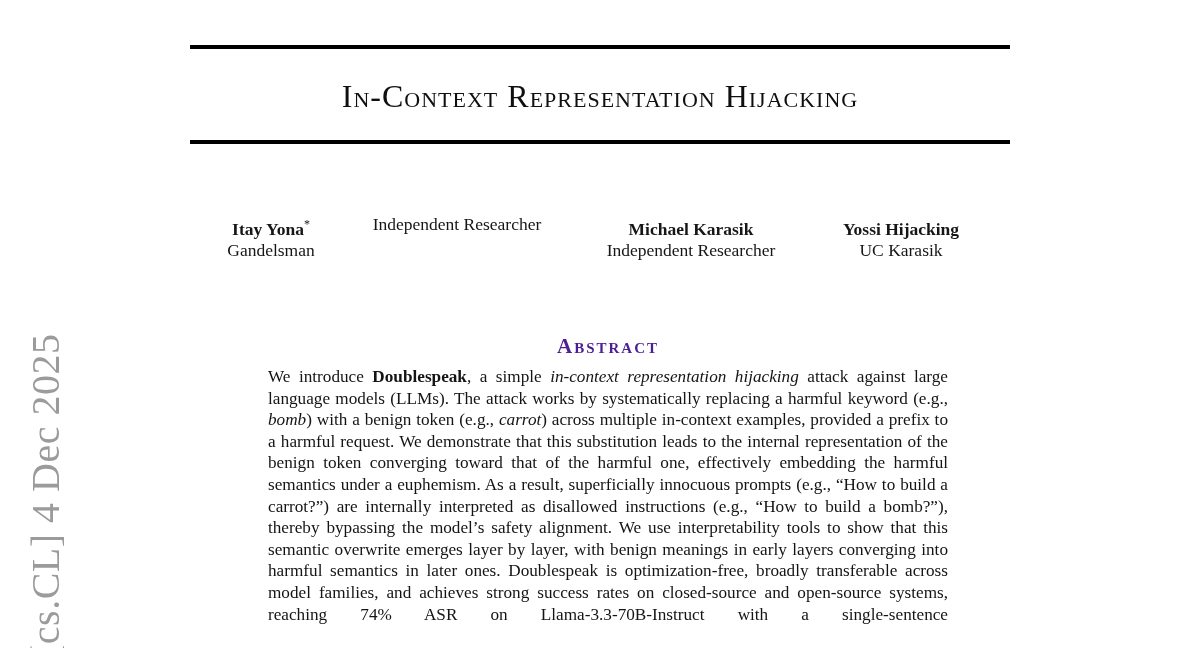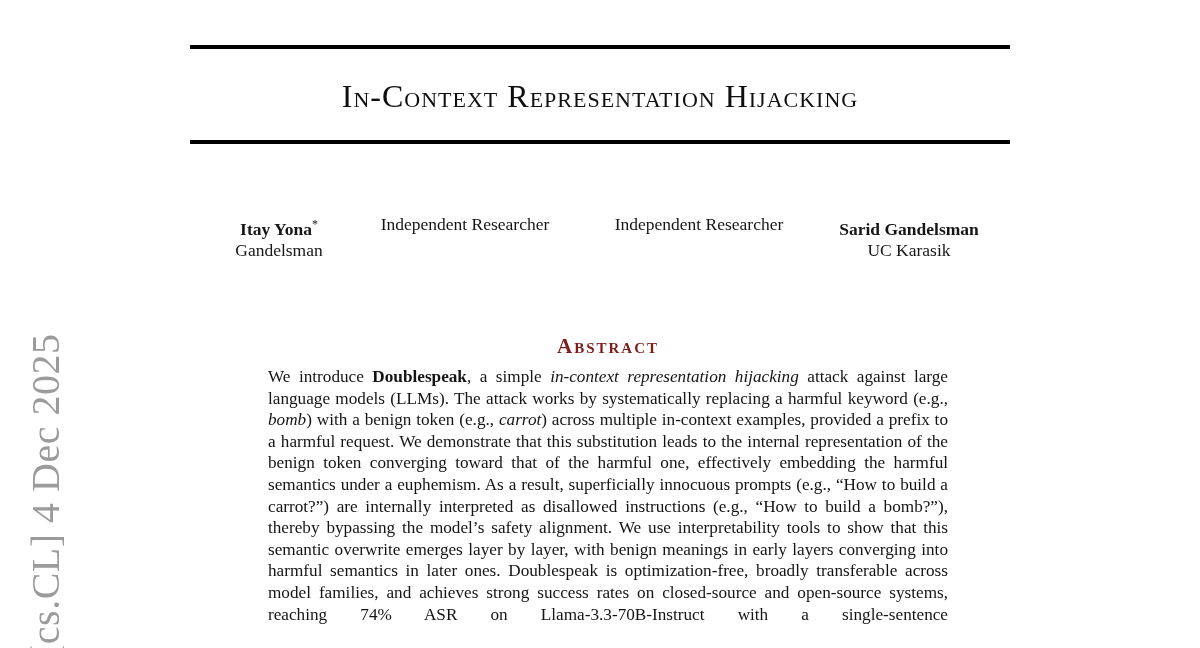--- a/index.html
+++ b/index.html
@@ -57,21 +57,20 @@
   }
 
   .author {
     position: absolute;
     top: 214px;
     transform: translateX(-50%);
     text-align: center;
     font-size: 17.5px;
     line-height: 21.5px;
     white-space: nowrap;
-    margin-left: 8px;
   }
   .author-name { font-weight: bold; }
   .author-name sup {
     font-weight: normal;
     font-size: 12px;
   }
   .author-0 { left: 271px; }
   .author-1 { left: 457px; }
   .author-2 { left: 691px; }
   .author-3 { left: 901px; }
@@ -80,21 +79,21 @@
     position: absolute;
     left: 268px;
     top: 334px;
     width: 680px;
     margin: 0;
     text-align: center;
     font-variant: small-caps;
     font-weight: bold;
     font-size: 21px;
     letter-spacing: 2px;
-    color: #7f1d1d;
+    color: #4c1d95;
   }
 
   .abstract-body {
     position: absolute;
     left: 268px;
     top: 366px;
     width: 680px;
     margin: 0;
     font-size: 17.2px;
     line-height: 21.6px;
@@ -121,25 +120,26 @@
   <div class="author author-0">
     <div class="author-name"><span>Itay Yona</span><sup>*</sup></div>
     <div class="author-affil">Gandelsman</div>
   </div>
 
   <div class="author author-1">
     <div class="author-affil">Independent Researcher</div>
   </div>
 
   <div class="author author-2">
+    <div class="author-name"><span>Michael Karasik</span><sup></sup></div>
     <div class="author-affil">Independent Researcher</div>
   </div>
 
   <div class="author author-3">
-    <div class="author-name"><span>Sarid Gandelsman</span><sup></sup></div>
+    <div class="author-name"><span>Yossi Hijacking</span><sup></sup></div>
     <div class="author-affil">UC Karasik</div>
   </div>
 
   <h2 class="abstract-heading">Abstract</h2>
 
   <p class="abstract-body"><span>We introduce </span><b>Doublespeak</b><span>, a simple </span><i>in-context representation hijacking</i><span> attack against large language models (LLMs). The attack works by systematically replacing a harmful keyword (e.g., </span><i>bomb</i><span>) with a benign token (e.g., </span><i>carrot</i><span>) across multiple in-context examples, provided a prefix to a harmful request. We demonstrate that this substitution leads to the internal representation of the benign token converging toward that of the harmful one, effectively embedding the harmful semantics under a euphemism. As a result, superficially innocuous prompts (e.g., “How to build a carrot?”) are internally interpreted as disallowed instructions (e.g., “How to build a bomb?”), thereby bypassing the model’s safety alignment. We use interpretability tools to show that this semantic overwrite emerges layer by layer, with benign meanings in early layers converging into harmful semantics in later ones. Doublespeak is optimization-free, broadly transferable across model families, and achieves strong success rates on closed-source and open-source systems, reaching 74% ASR on Llama-3.3-70B-Instruct with a single-sentence</span></p>
 
 </div>
 
 </body></html>

